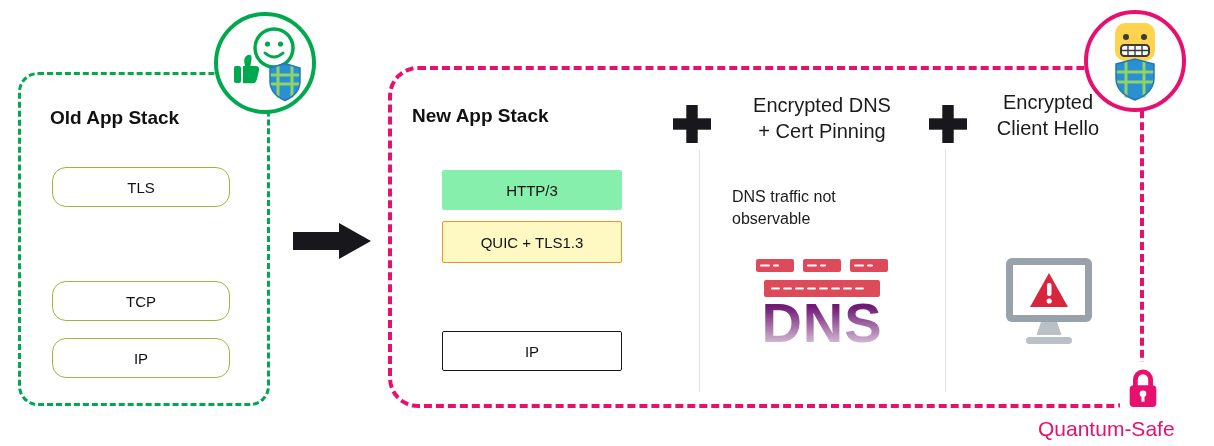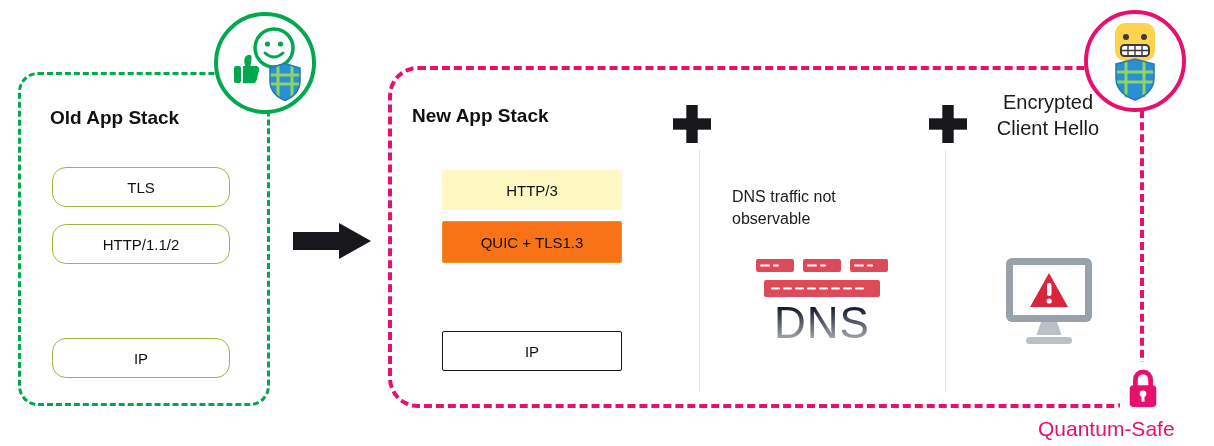--- a/index.html
+++ b/index.html
@@ -12,37 +12,37 @@
   .panel-old{left:18px;top:72px;width:252px;height:334px;border:3px dashed #00a94e;border-radius:20px}
   .panel-new{left:388px;top:66px;width:756px;height:342px;border:4px dashed #e8106e;border-radius:30px}
 
   .panel-title{position:absolute;font-size:19px;font-weight:700;color:#111;white-space:nowrap}
 
   
   .stack-box{position:absolute;display:flex;align-items:center;justify-content:center;
              font-size:15px;color:#111;white-space:nowrap}
   .old-box{left:52px;width:178px;height:40px;background:#fff;border:1.5px solid #9cb83c;border-radius:14px}
   .new-box{left:442px;width:180px;height:40px;border-radius:2px}
-  .new-light{background:#fef9c3}
-  .new-highlight{background:#f97316;border:1px solid #ec9322;height:42px}
+  .new-light{background:#86efac}
+  .new-highlight{background:#fef9c3;border:1px solid #ec9322;height:42px}
   .new-plain{background:#fff;border:1.5px solid #15151a}
 
   
   .divider{position:absolute;width:1px;background:#e3e3e3}
 
   
   .plus-wrap{position:absolute;width:40px;height:40px;background:#fff;display:flex;align-items:center;justify-content:center}
 
   
   .col-heading{position:absolute;text-align:center;font-size:20px;line-height:26px;color:#1b1b1b}
   .col-body{position:absolute;text-align:left;font-size:16px;line-height:22px;color:#1b1b1b}
 
   
   .dns-graphic{position:absolute;left:748px;top:256px;width:148px;text-align:center}
-  .dns-label{font-size:44px;font-weight:400;letter-spacing:1px;color:#0f172a;line-height:46px;
+  .dns-label{font-size:56px;font-weight:700;letter-spacing:1px;color:#701a75;line-height:46px;
              -webkit-mask-image:linear-gradient(180deg,rgba(0,0,0,1) 15%,rgba(0,0,0,.25) 100%);
              mask-image:linear-gradient(180deg,rgba(0,0,0,1) 15%,rgba(0,0,0,.25) 100%)}
 
   
   .badge{position:absolute}
 
   
   .lock-wrap{position:absolute;left:1120px;top:362px;width:46px;height:52px;background:#fff;
              display:flex;align-items:center;justify-content:center}
   .quantum-safe{position:absolute;left:1038px;top:417px;font-size:21px;font-weight:400;color:#e8106e;white-space:nowrap}
@@ -51,21 +51,21 @@
 </style>
 </head>
 <body>
 
 <div class="canvas">
 
   <div class="panel panel-old"></div>
   <div class="panel-title" style="left:50px;top:107px">Old App Stack</div>
 
   <div class="stack-box old-box" style="top:167px">TLS</div>
-  <div class="stack-box old-box" style="top:224px">HTTP/1.1/2</div>
+  <div class="stack-box old-box" style="top:281px">TCP</div>
   <div class="stack-box old-box" style="top:338px">IP</div>
 
   <div class="badge" style="left:212px;top:10px;width:106px;height:106px">
     <svg width="106" height="106" viewBox="0 0 106 106">
       <circle cx="53" cy="53" r="49" fill="#ffffff" stroke="#00a94e" stroke-width="4"></circle>
 
       <circle cx="62" cy="38" r="19" fill="#ffffff" stroke="#00a94e" stroke-width="3.5"></circle>
       <circle cx="55.5" cy="34" r="2.6" fill="#00a94e"></circle>
       <circle cx="68.5" cy="34" r="2.6" fill="#00a94e"></circle>
       <path d="M53 43 q9 8 18 0" fill="none" stroke="#00a94e" stroke-width="3" stroke-linecap="round"></path>
@@ -102,20 +102,24 @@
   <div class="stack-box new-box new-highlight" style="top:221px">QUIC + TLS1.3</div>
   <div class="stack-box new-box new-plain" style="top:331px">IP</div>
 
   <div class="plus-wrap" style="left:672px;top:104px">
     <svg width="38" height="38" viewBox="0 0 40 40">
       <rect x="14" y="0" width="12" height="40" fill="#17171c"></rect>
       <rect x="0" y="14" width="40" height="12" fill="#17171c"></rect>
     </svg>
   </div>
 
+  <div class="col-heading" style="left:722px;top:92px;width:200px">
+    <div>Encrypted DNS</div>
+    <div>+ Cert Pinning</div>
+  </div>
   <div class="col-body" style="left:732px;top:186px;width:180px">
     <div>DNS traffic not</div>
     <div>observable</div>
   </div>
 
   <div class="dns-graphic">
     <svg width="148" height="44" viewBox="0 0 148 44" style="margin:0 auto">
       <g fill="#dd4b5b">
         <rect x="8" y="3" width="38" height="13" rx="2"></rect>
         <rect x="55" y="3" width="38" height="13" rx="2"></rect>

